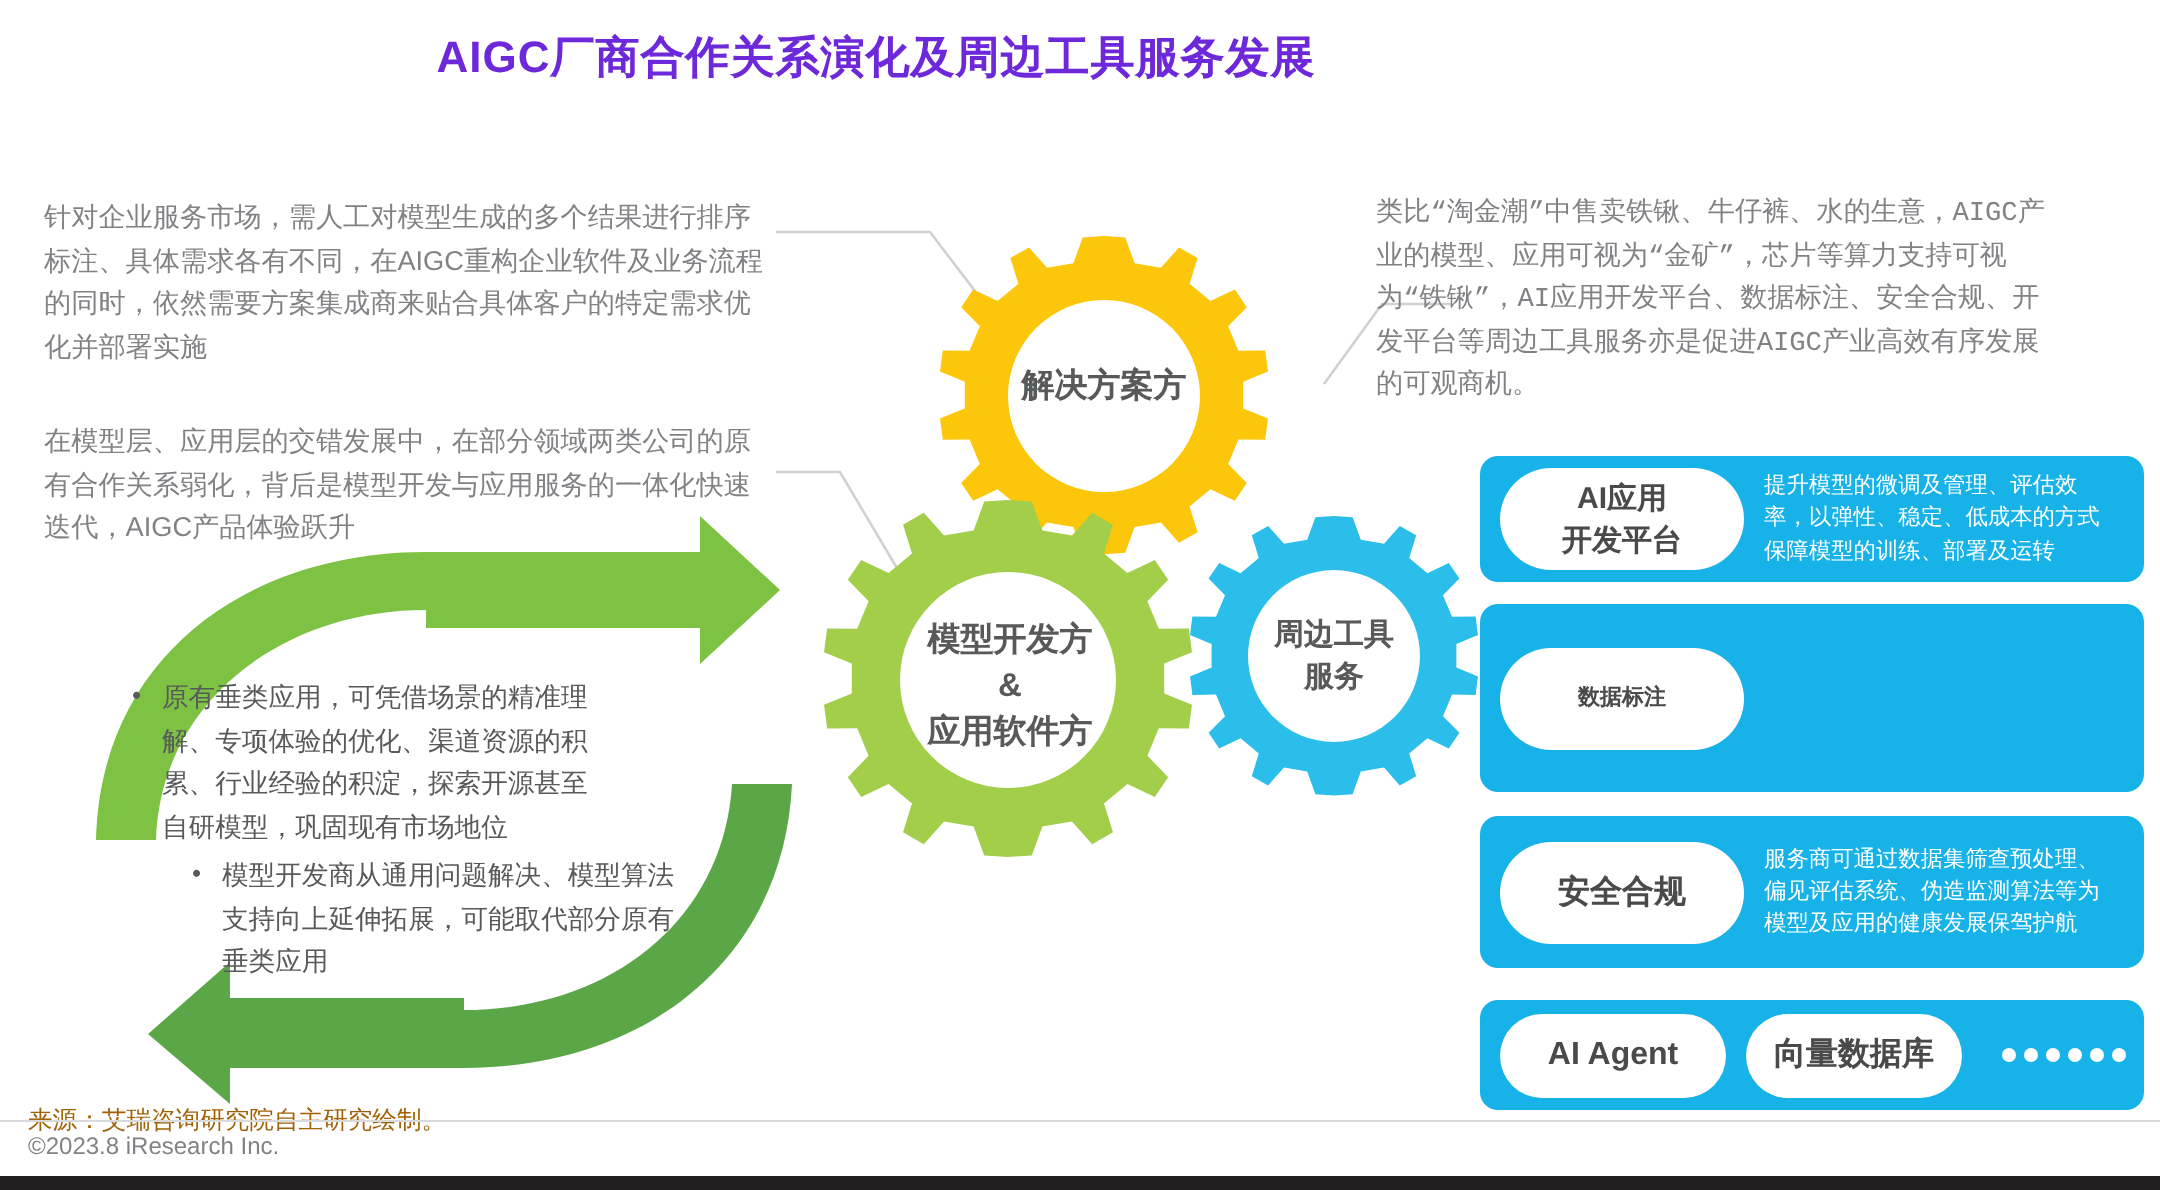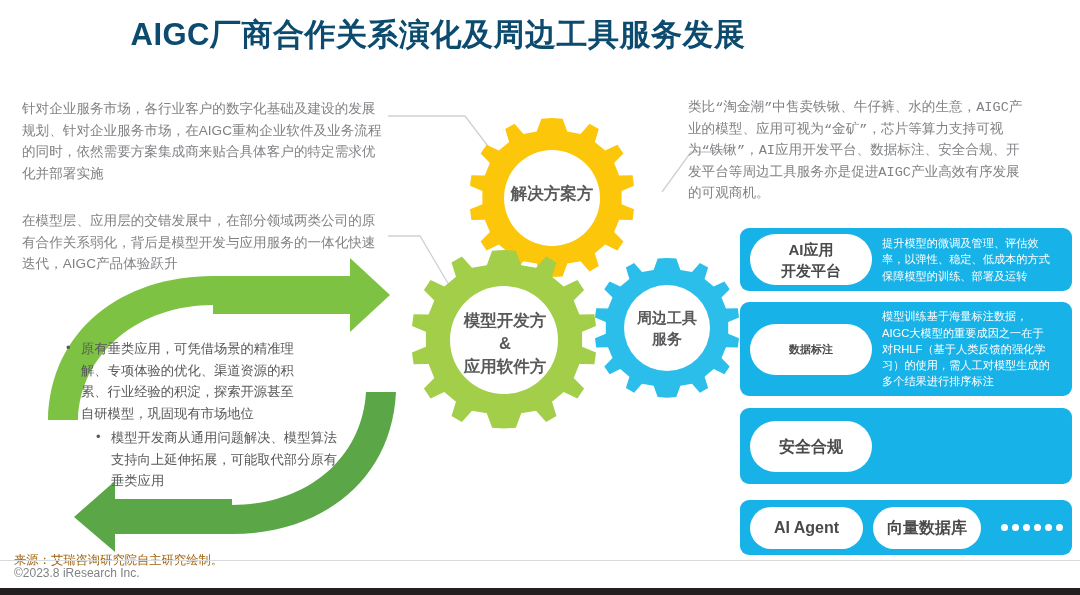--- a/index.html
+++ b/index.html
@@ -9,21 +9,21 @@
     font-family:"Liberation Sans","DejaVu Sans",sans-serif;
     position:relative; overflow:hidden;
     color:#58595b;
   }
   #page { position:relative; width:1080px; height:595px; background:#fff; }
 
   
   .title {
     position:absolute; left:0; top:14px; width:876px;
     text-align:center;
-    font-size:31px; font-weight:bold; color:#0c4a6e;
+    font-size:22px; font-weight:bold; color:#6d28d9;
     letter-spacing:0.5px;
     font-family:"Liberation Sans","DejaVu Sans",sans-serif;
   }
 
   
   #art { position:absolute; left:0; top:0; width:1080px; height:595px; }
 
   
   .para {
     position:absolute;
@@ -147,21 +147,21 @@
       <circle cx="0" cy="-2" r="54" fill="#ffffff"></circle>
     </g>
 
     <g transform="translate(667,330)">
       <path fill="#2BBEEA" d="
         M 0,-72 L 9.3,-71.4 L 13.4,-60.1 L 25.0,-58.1 L 32.9,-67.0 L 41.1,-62.4 L 37.6,-51.0 L 46.7,-43.4 L 57.4,-48.5 L 62.7,-40.7 L 54.5,-32.4 L 59.0,-21.6 L 70.8,-21.8 L 72.0,-12.5 L 61.2,-8.0 L 61.2,3.7 L 72.0,8.2 L 70.8,17.5 L 59.0,17.3 L 54.5,28.1 L 62.7,36.4 L 57.4,44.2 L 46.7,39.1 L 37.6,46.7 L 41.1,58.1 L 32.9,62.7 L 25.0,53.8 L 13.4,55.8 L 9.3,67.1 L 0,67.7 L -9.3,67.1 L -13.4,55.8 L -25.0,53.8 L -32.9,62.7 L -41.1,58.1 L -37.6,46.7 L -46.7,39.1 L -57.4,44.2 L -62.7,36.4 L -54.5,28.1 L -59.0,17.3 L -70.8,17.5 L -72.0,8.2 L -61.2,3.7 L -61.2,-8.0 L -72.0,-12.5 L -70.8,-21.8 L -59.0,-21.6 L -54.5,-32.4 L -62.7,-40.7 L -57.4,-48.5 L -46.7,-43.4 L -37.6,-51.0 L -41.1,-62.4 L -32.9,-67.0 L -25.0,-58.1 L -13.4,-60.1 L -9.3,-71.4 Z"></path>
       <circle cx="0" cy="-2" r="43" fill="#ffffff"></circle>
     </g>
   </svg>
 
-  <div class="para" id="para-left-1">针对企业服务市场，各行业客户的数字化基础及建设的发展规划、针对企业服务市场，在AIGC重构企业软件及业务流程的同时，依然需要方案集成商来贴合具体客户的特定需求优化并部署实施</div>
+  <div class="para" id="para-left-1">针对企业服务市场，需人工对模型生成的多个结果进行排序标注、具体需求各有不同，在AIGC重构企业软件及业务流程的同时，依然需要方案集成商来贴合具体客户的特定需求优化并部署实施</div>
   <div class="para" id="para-left-2">在模型层、应用层的交错发展中，在部分领域两类公司的原有合作关系弱化，背后是模型开发与应用服务的一体化快速迭代，AIGC产品体验跃升</div>
   <div class="para" id="para-right">类比“淘金潮”中售卖铁锹、牛仔裤、水的生意，AIGC产业的模型、应用可视为“金矿”，芯片等算力支持可视为“铁锹”，AI应用开发平台、数据标注、安全合规、开发平台等周边工具服务亦是促进AIGC产业高效有序发展的可观商机。</div>
 
   <div class="bullet-block" id="bullet-1">
     <ul>
         <li>原有垂类应用，可凭借场景的精准理解、专项体验的优化、渠道资源的积累、行业经验的积淀，探索开源甚至自研模型，巩固现有市场地位</li>
       </ul>
   </div>
   <div class="bullet-block" id="bullet-2">
     <ul>
@@ -187,27 +187,27 @@
       <span>AI应用</span>
       <span>开发平台</span>
     </div>
     <div class="card-desc">提升模型的微调及管理、评估效率，以弹性、稳定、低成本的方式保障模型的训练、部署及运转</div>
   </div>
 
   <div class="card" id="card-2">
     <div class="pill">
       <span>数据标注</span>
     </div>
-    <div class="card-desc">模型训练基于海量标注数据，AIGC大模型的重要成因之一在于对RHLF（基于人类反馈的强化学习）的使用，需人工对模型生成的多个结果进行排序标注</div>
   </div>
 
   <div class="card" id="card-3">
     <div class="pill">
       <span>安全合规</span>
     </div>
+    <div class="card-desc">服务商可通过数据集筛查预处理、偏见评估系统、伪造监测算法等为模型及应用的健康发展保驾护航</div>
   </div>
 
   <div class="card" id="card-4">
     <div class="pill">
       <span>AI Agent</span>
     </div>
     <div class="pill second">
       <span>向量数据库</span>
     </div>
     <div class="dots">

